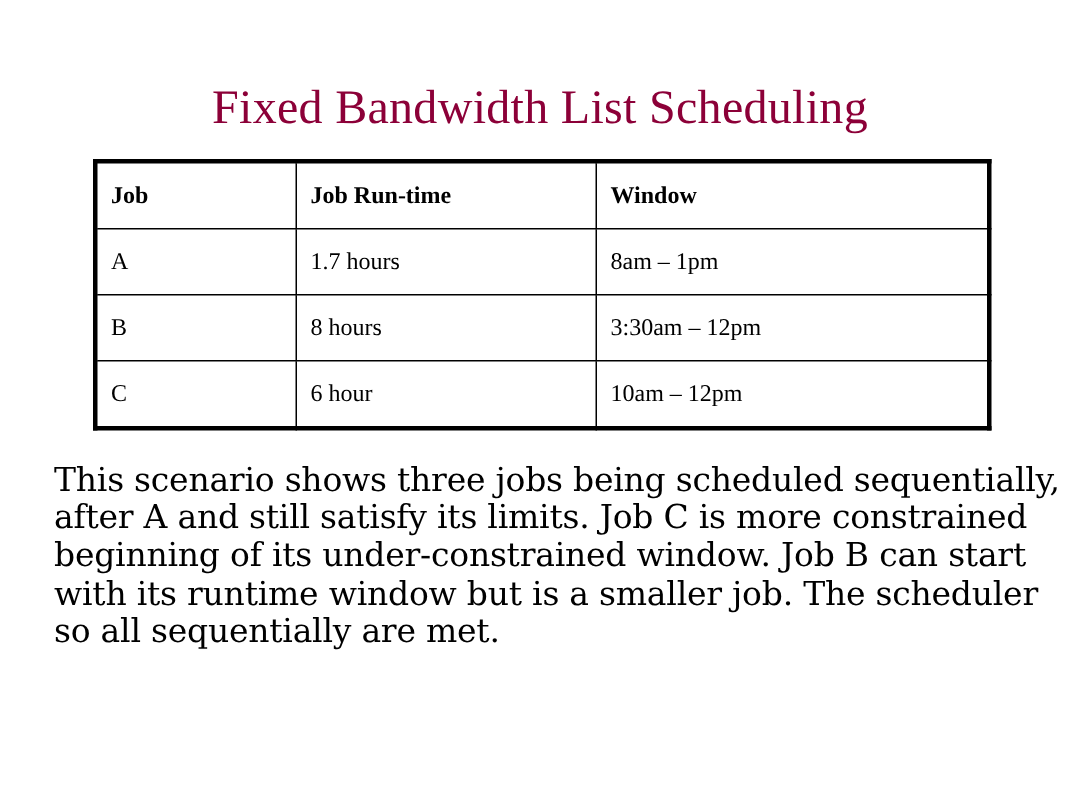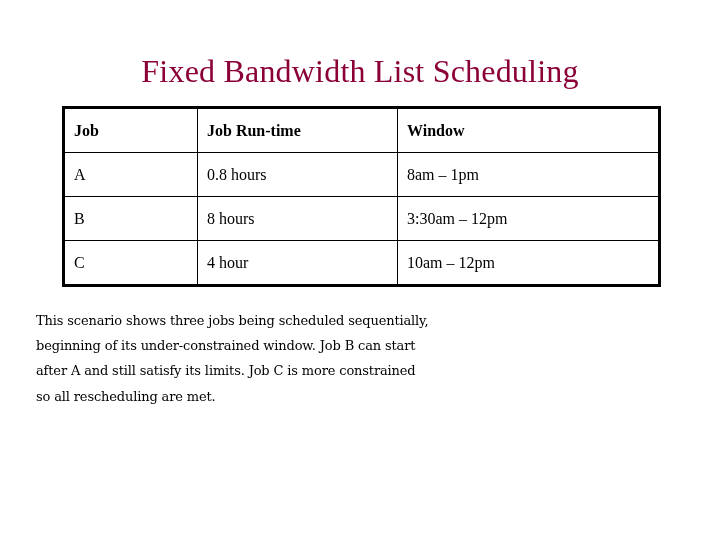--- a/index.html
+++ b/index.html
@@ -74,21 +74,21 @@
     font-weight: normal;
   }
 
   
   #body-text {
     position: absolute;
     left: 36px;
     top: 308px;
     width: 660px;
     font-family: "DejaVu Serif", "Liberation Serif", serif;
-    font-size: 13px;
+    font-size: 22px;
     line-height: 25.2px;
     color: #000000;
     letter-spacing: -0.15px;
     word-spacing: 0px;
   }
   #body-text .bline {
     display: block;
     white-space: nowrap;
   }
 </style>
@@ -108,36 +108,37 @@
     <thead>
       <tr>
         <th>Job</th>
         <th>Job Run-time</th>
         <th>Window</th>
       </tr>
     </thead>
     <tbody>
       <tr>
         <td>A</td>
-        <td>0.8 hours</td>
+        <td>1.7 hours</td>
         <td>8am – 1pm</td>
       </tr>
       <tr>
         <td>B</td>
         <td>8 hours</td>
         <td>3:30am – 12pm</td>
       </tr>
       <tr>
         <td>C</td>
-        <td>4 hour</td>
+        <td>6 hour</td>
         <td>10am – 12pm</td>
       </tr>
     </tbody>
   </table>
 
   <div id="body-text">
     <span class="bline">This scenario shows three jobs being scheduled sequentially,</span>
+    <span class="bline">after A and still satisfy its limits.  Job C is more constrained</span>
     <span class="bline">beginning of its under-constrained window.  Job B can start</span>
-    <span class="bline">after A and still satisfy its limits.  Job C is more constrained</span>
-    <span class="bline">so all rescheduling are met.</span>
+    <span class="bline">with its runtime window but is a smaller job.  The scheduler</span>
+    <span class="bline">so all sequentially are met.</span>
   </div>
 
 </div>
 
 </body></html>

